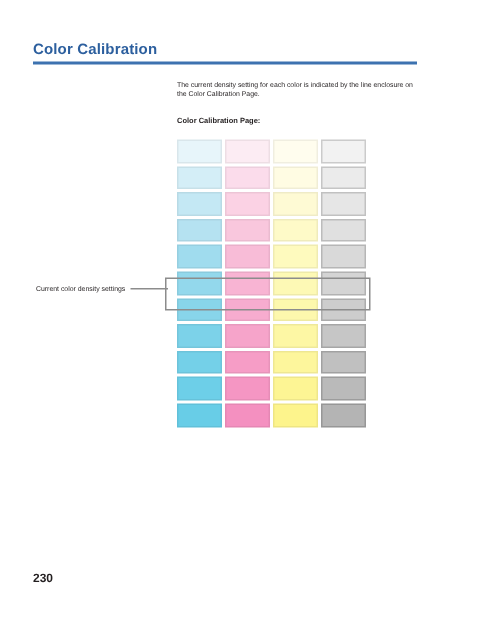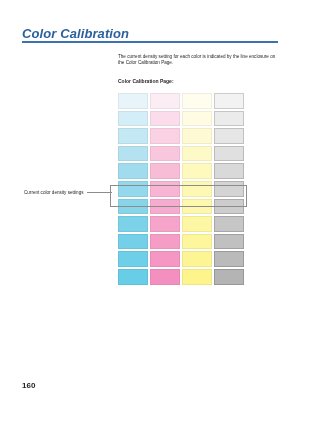--- a/index.html
+++ b/index.html
@@ -16,23 +16,22 @@
   }
 
   
   .page-header {
     position: absolute;
     left: 22px;
     top: 28px;
     width: 256px;
   }
   .page-header-title {
-    font-size: 13px;
+    font-size: 10px;
     font-weight: bold;
-    font-style: italic;
     color: #2c5f9e;
     letter-spacing: 0.1px;
     line-height: 11px;
     white-space: nowrap;
   }
   .page-header-rule {
     margin-top: 2px;
     height: 2px;
     background: #3d72b0;
     width: 256px;
@@ -206,13 +205,13 @@
     </div>
   </div>
 
 <div class="highlight-box"></div>
 
 <div class="annotation">
   <span class="annotation-text">Current color density settings</span>
   <span class="annotation-leader"></span>
 </div>
 
-<div class="page-number">160</div>
+<div class="page-number">230</div>
 
 </body></html>

